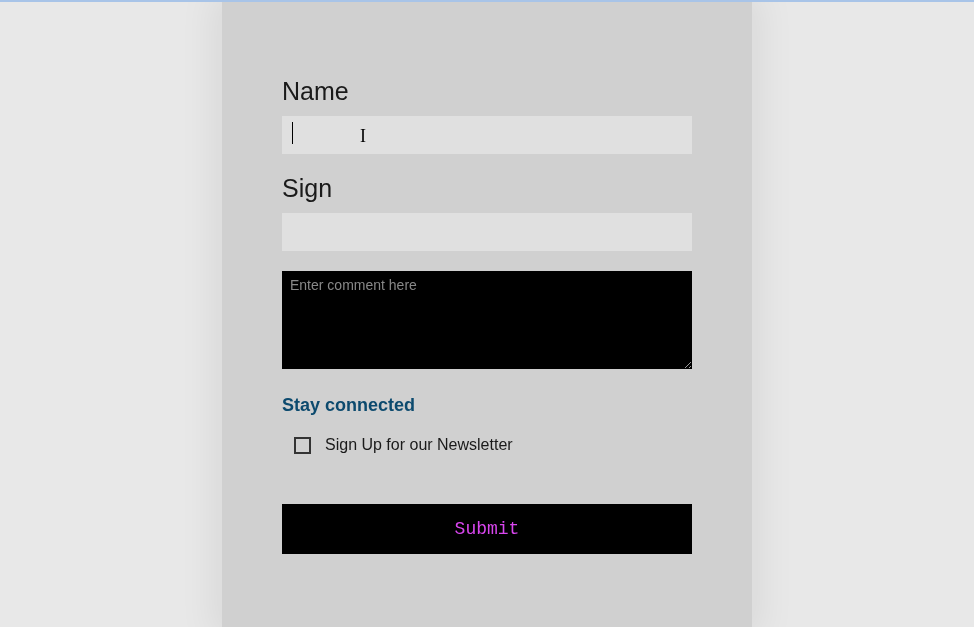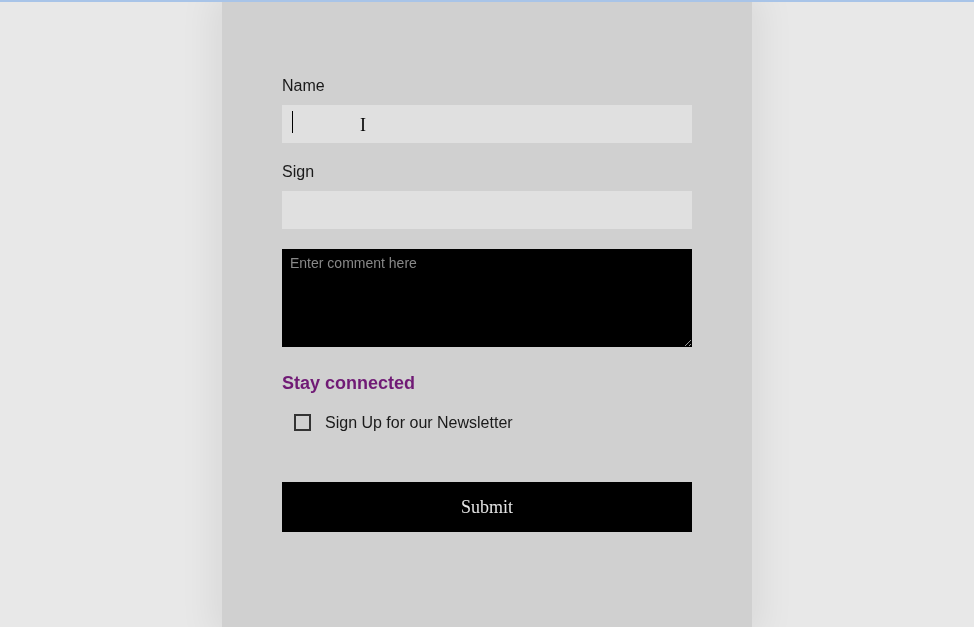--- a/index.html
+++ b/index.html
@@ -18,21 +18,21 @@
     }
     .form-card {
       width: 530px;
       margin: 0 auto;
       background: #d0d0d0;
       padding: 75px 60px 30px 60px;
       box-shadow: 0 0 35px 8px rgba(0,0,0,0.07);
       min-height: 627px;
     }
     .field-label {
-      font-size: 16px;
+      font-size: 25px;
       color: #1a1a1a;
       font-weight: 400;
       margin-bottom: 10px;
       display: block;
     }
     .text-input {
       width: 100%;
       height: 38px;
       background: #e0e0e0;
       border: none;
@@ -52,51 +52,51 @@
       font-family: inherit;
       resize: vertical;
       margin-bottom: 22px;
     }
     .textarea-input::placeholder {
       color: #888;
     }
     .section-heading {
       font-size: 18px;
       font-weight: bold;
-      color: #701a75;
+      color: #0c4a6e;
       margin-bottom: 20px;
     }
     .checkbox-row {
       display: flex;
-      align-items: flex-start;
+      align-items: flex-end;
       gap: 14px;
       margin-left: 12px;
       margin-bottom: 50px;
     }
     .checkbox-input {
       width: 17px;
       height: 17px;
       border: 2px solid #333;
       background: transparent;
       appearance: none;
       cursor: pointer;
     }
     .checkbox-label {
       font-size: 16px;
       color: #1a1a1a;
     }
     .submit-button {
       width: 100%;
       height: 50px;
       background: #000;
-      color: #e5e5e5;
+      color: #d946ef;
       border: none;
       font-size: 18px;
       cursor: pointer;
-      font-family: Liberation Serif, serif;
+      font-family: Liberation Mono, monospace;
     }
     .name-input-wrap {
       position: relative;
     }
     .text-cursor-icon {
       position: absolute;
       left: 78px;
       top: 10px;
       font-size: 18px;
       color: #000;

